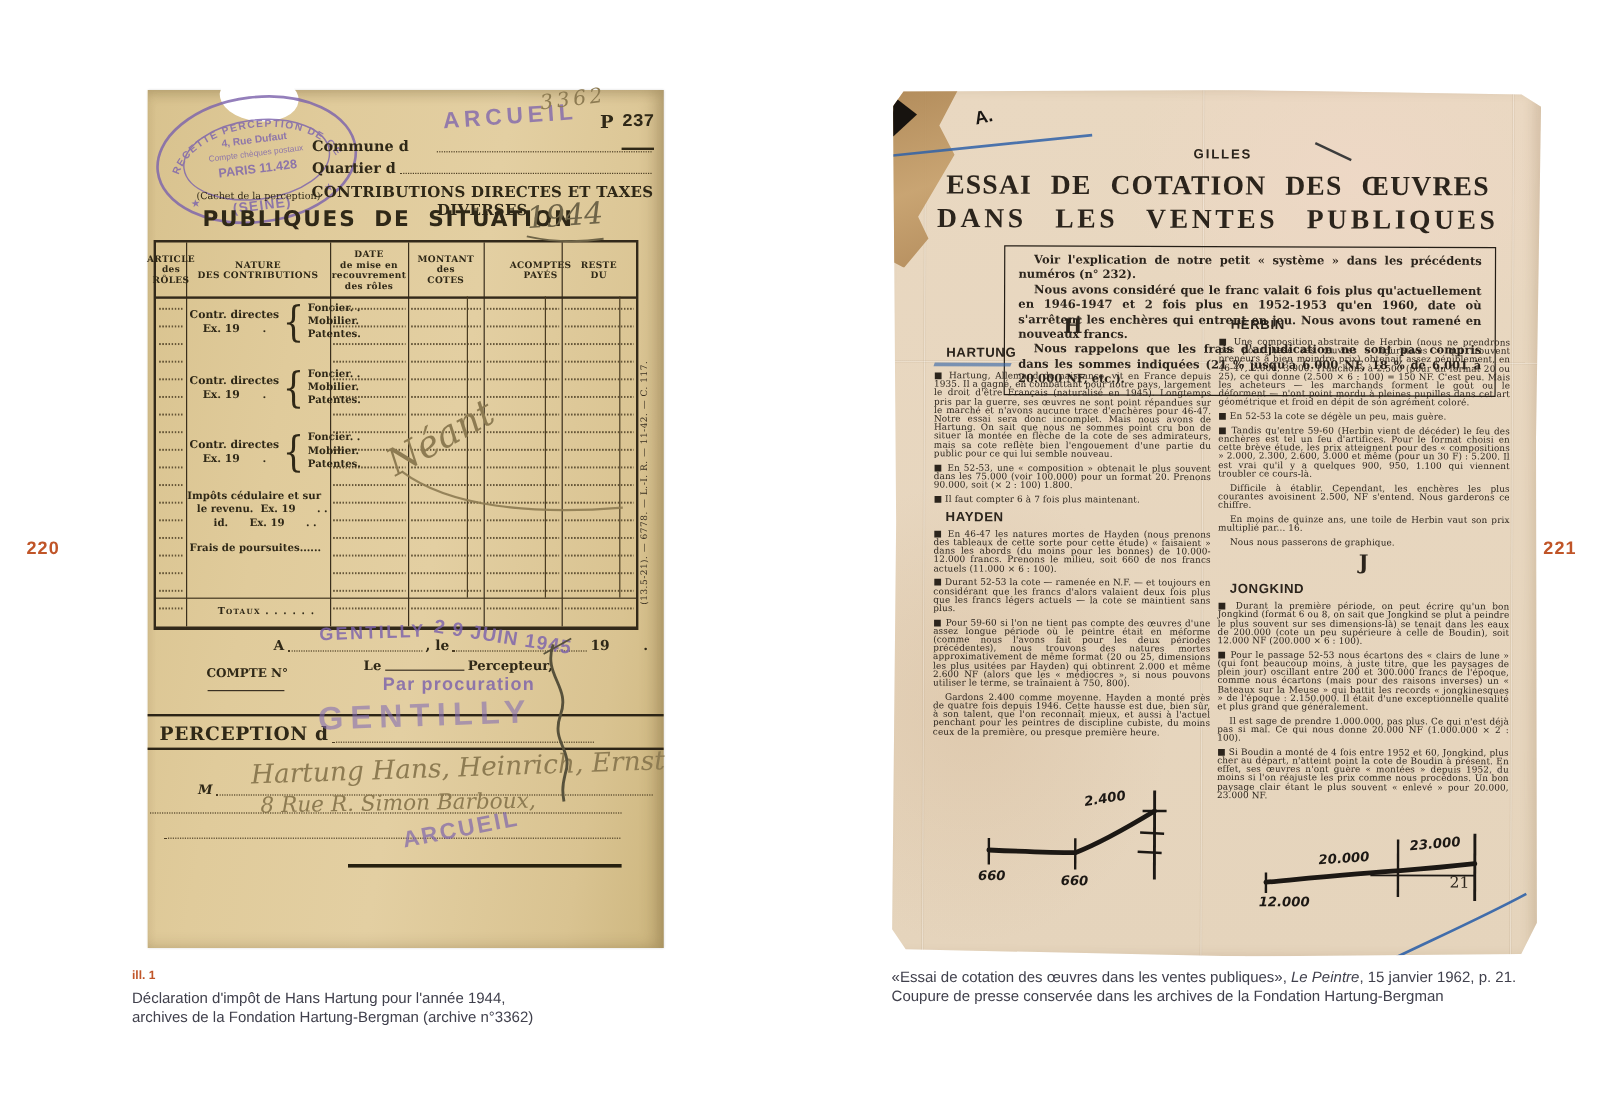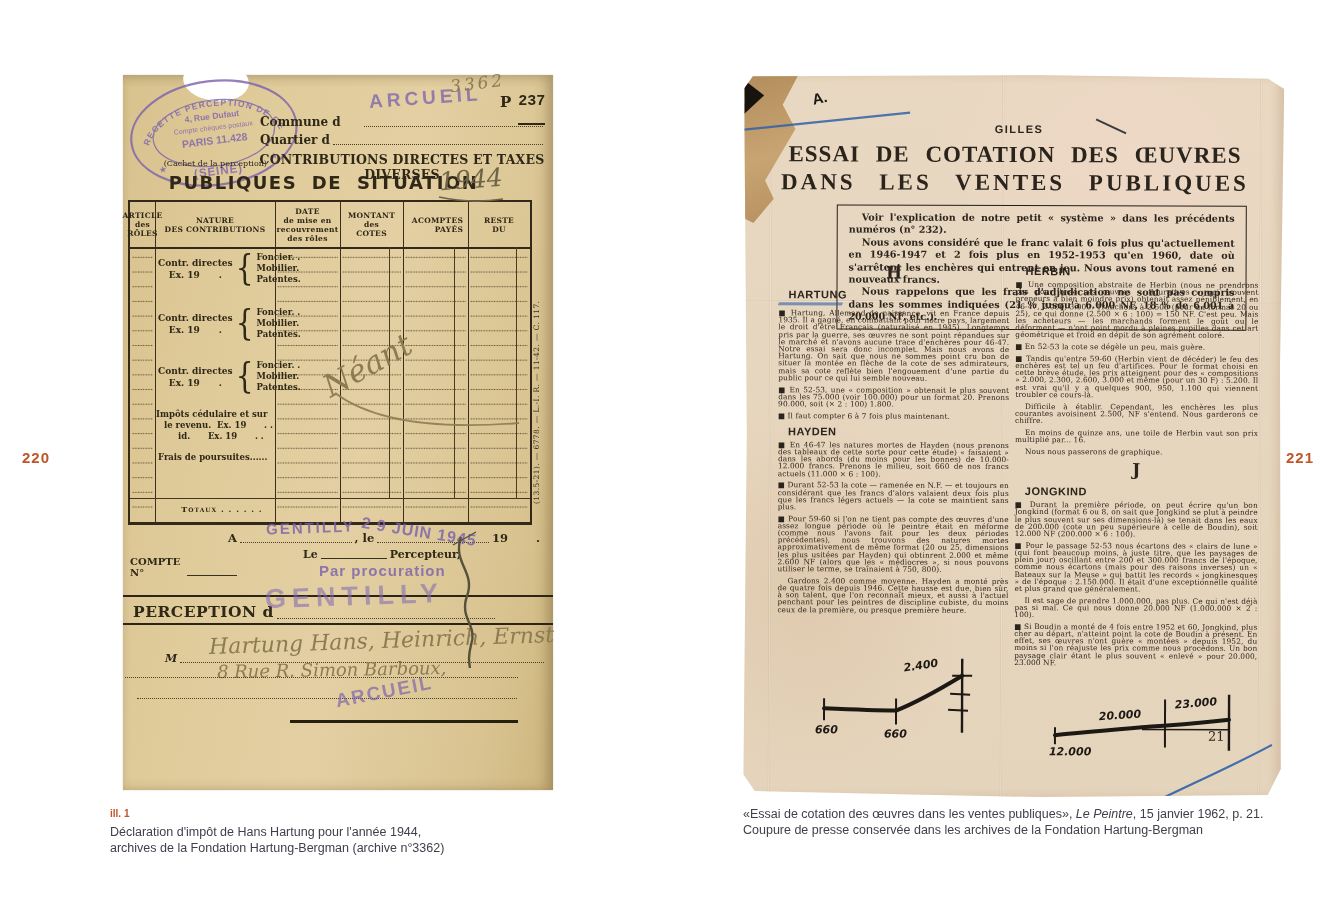--- a/index.html
+++ b/index.html
@@ -48,21 +48,21 @@
   .grp .items{font:bold 8.5px/11px "DejaVu Serif",serif;}
   .impots{position:absolute;left:26px;top:207px;width:118px;font:bold 8.5px/11px "DejaVu Serif",serif;}
   .impots .i2{padding-left:8px;white-space:pre;}
   .impots .i3{padding-left:22px;white-space:pre;}
   .frais{position:absolute;left:28px;top:250px;font:bold 8.5px "DejaVu Serif",serif;}
   .totaux{position:absolute;left:40px;top:302px;width:104px;text-align:center;font:bold 8px "DejaVu Serif",serif;letter-spacing:1px;font-variant:small-caps;}
   .imprint{position:absolute;left:409px;top:163px;height:266px;writing-mode:vertical-rl;transform:rotate(180deg);font-size:7.5px;letter-spacing:.4px;color:#3a3022;white-space:nowrap;}
 
   .a-line{position:absolute;left:105px;top:456px;width:312px;display:flex;align-items:flex-end;font:bold 11.5px "DejaVu Serif",serif;}
   .le-line{position:absolute;left:180px;top:473px;width:180px;display:flex;align-items:flex-end;font:bold 11px "DejaVu Serif",serif;}
-  .compte{position:absolute;left:7px;top:481px;width:110px;display:flex;align-items:flex-end;font:bold 10px "DejaVu Serif",serif;}
+  .compte{position:absolute;left:7px;top:481px;width:110px;display:flex;align-items:flex-end;font:bold 10px "DejaVu Serif",serif;flex-direction:column;}
   .rule{position:absolute;left:0;right:0;border-top:2.5px solid #2c2416;}
   .perception{position:absolute;left:10px;top:527px;width:365px;display:flex;align-items:flex-end;font:bold 15.5px "DejaVu Serif",serif;letter-spacing:.5px;}
   .m-line{position:absolute;left:42px;top:577px;width:382px;display:flex;align-items:flex-end;font:bold italic 11px "DejaVu Serif",serif;}
   .name-hand{position:absolute;left:86px;top:553px;font-size:22px;transform:rotate(-2deg);}
   .addr-hand{position:absolute;left:94px;top:584px;font-size:18px;transform:rotate(-1deg);}
   .dot-l{position:absolute;border-top:1.5px dotted #4d3e23;}
   .thick-l{position:absolute;left:167px;top:645px;width:228px;border-top:3px solid #26200f;}
   .st{position:absolute;font-family:"Liberation Sans",sans-serif;font-weight:bold;color:rgba(123,98,172,.82);white-space:nowrap;}
   .st-gentilly1{left:143px;top:444px;font-size:15px;letter-spacing:2px;transform:rotate(-2deg);}
   .st-date{left:238px;top:448px;font-size:16px;letter-spacing:1px;transform:rotate(9deg);}
@@ -166,21 +166,21 @@
 RÔLES</div>
     <div class="th" style="left:25px;width:120px;">NATURE
 DES CONTRIBUTIONS</div>
     <div class="th" style="left:145px;width:65px;">DATE
 de mise en
 recouvrement
 des rôles</div>
     <div class="th" style="left:210px;width:63px;">MONTANT
 des
 COTES</div>
-    <div class="th" style="left:275px;width:65px;text-align:right;">ACOMPTES
+    <div class="th" style="left:288px;width:65px;">ACOMPTES
 PAYÉS</div>
     <div class="th" style="left:338px;width:62px;">RESTE
 DU</div>
 
     <div class="dots" style="left:2px;width:21px;"></div>
     <div class="dots" style="left:147px;width:61px;"></div>
     <div class="dots" style="left:212px;width:59px;"></div>
     <div class="dots" style="left:275px;width:61px;"></div>
     <div class="dots" style="left:340px;width:58px;"></div>
     <div class="cent" style="left:259px;"></div>

